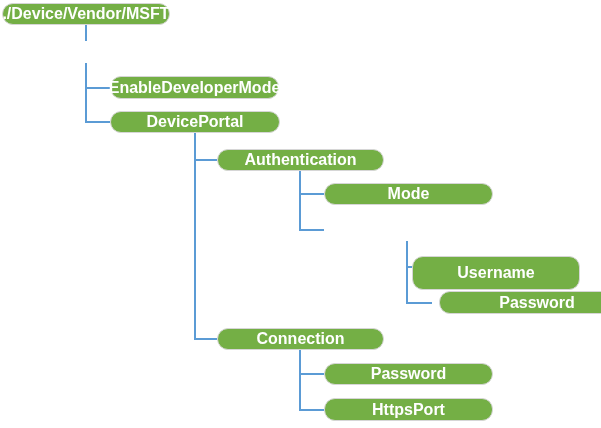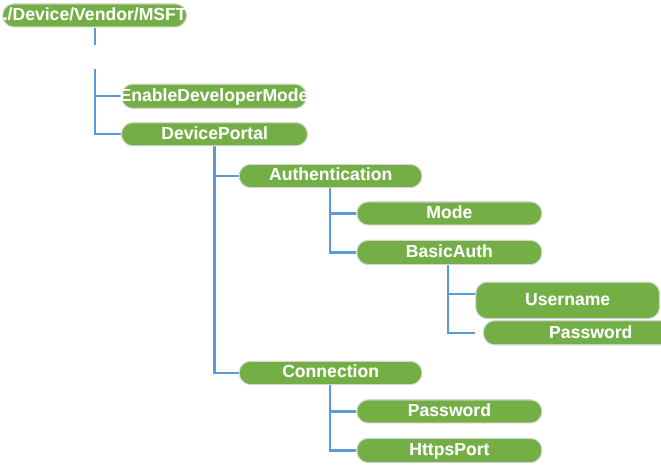--- a/index.html
+++ b/index.html
@@ -62,23 +62,22 @@
 
 
   <div class="node leaf" style="left:110px; top:76px;  width:169px; height:23px">EnableDeveloperMode</div>
 
   <div class="node pill" style="left:217px; top:149px; width:167px; height:22px">Authentication</div>
 
   <div class="node pill" style="left:110px; top:111px; width:170px; height:22px">DevicePortal</div>
 
   <div class="node leaf" style="left:324px; top:183px; width:169px; height:22px">Mode</div>
 
-  <div class="node pill" style="left:324px; top:218px; width:169px; height:23px">BasicAuth</div>
 
-  <div class="node leaf" style="left:432px; top:256px; width:168px; height:34px">Username</div>
+  <div class="node leaf" style="left:412px; top:256px; width:168px; height:34px">Username</div>
 
   <div class="node leaf" style="left:439px; top:291px; width:196px; height:23px">Password</div>
 
   <div class="node pill" style="left:217px; top:328px; width:167px; height:22px">Connection</div>
 
   <div class="node leaf" style="left:324px; top:363px; width:169px; height:22px">Password</div>
 
   <div class="node leaf" style="left:324px; top:398px; width:169px; height:23px">HttpsPort</div>
 
 </div>

